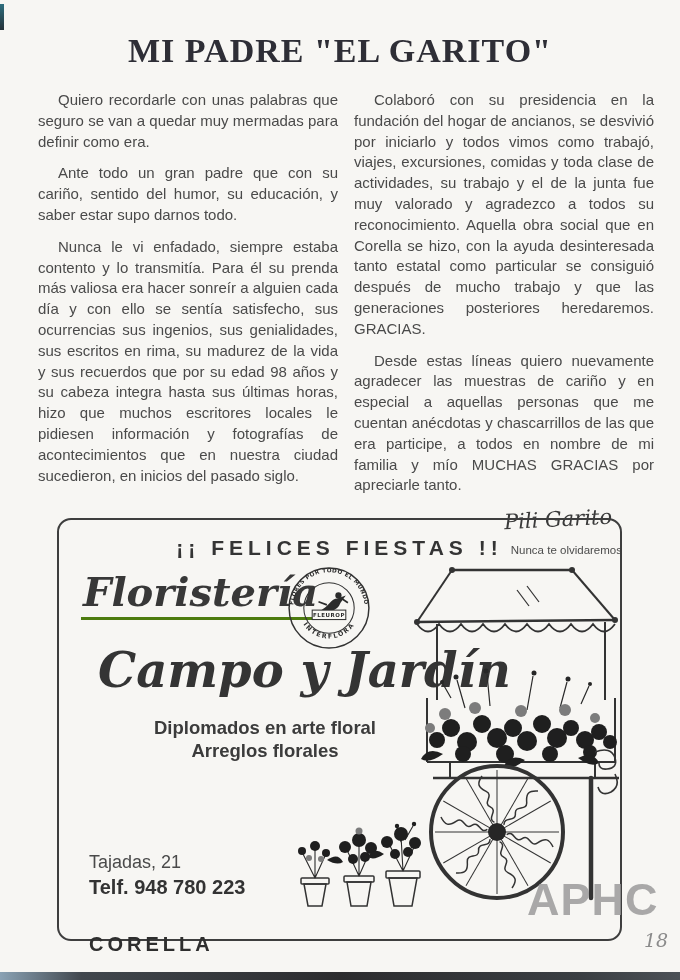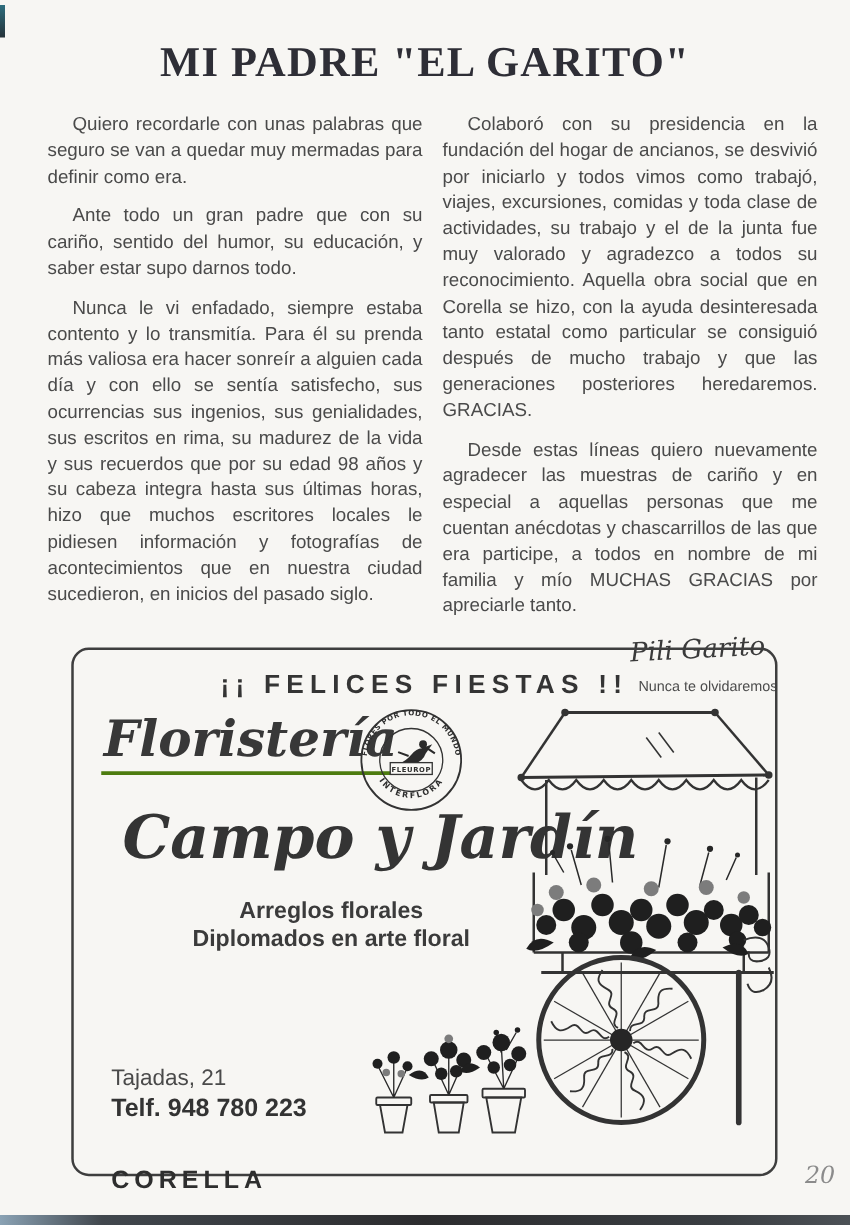--- a/index.html
+++ b/index.html
@@ -133,22 +133,22 @@
         <path d="M26 44 q8 -1 14 -8 q4 -5 8 -5 l8 -3 -5 7 q-2 6 -9 8 q-8 3 -16 2 z" fill="#2b2b2b"></path>
         <path d="M52 31 l6 4 M30 34 l8 3" stroke="#2b2b2b" stroke-width="1.6" fill="none"></path>
       </g>
       <rect x="24" y="42" width="32" height="9" fill="#f9f8f5" stroke="#333" stroke-width="1"></rect>
       <text x="40" y="49" text-anchor="middle" class="seal-ring-text" font-size="5.2" letter-spacing="0.5">FLEUROP</text>
     </svg>
 
     <div class="shop-name">Campo y Jardín</div>
 
     <div class="taglines">
+      <div>Diplomados en arte floral</div>
       <div>Arreglos florales</div>
-      <div>Diplomados en arte floral</div>
     </div>
 
 
     <div class="addr">
       <div class="addr-street">Tajadas, 21</div>
       <div class="addr-phone">Telf. 948 780 223</div>
       <div class="addr-city">CORELLA</div>
     </div>
 
     <svg class="cart" viewBox="0 0 344 378">
@@ -284,15 +284,16 @@
         </g>
         <g fill="#7c7c7c">
           <circle cx="34" cy="310" r="3"></circle>
             <circle cx="46" cy="311" r="3"></circle>
             <circle cx="84" cy="283" r="3.5"></circle>
         </g>
       </g>
     </svg>
   </div>
 
-  <div class="page-num">20</div>
+  <div class="watermark">APHC</div>
+  <div class="page-num">18</div>
   <div class="scan-band"></div>
 </div>
 
 </body></html>

